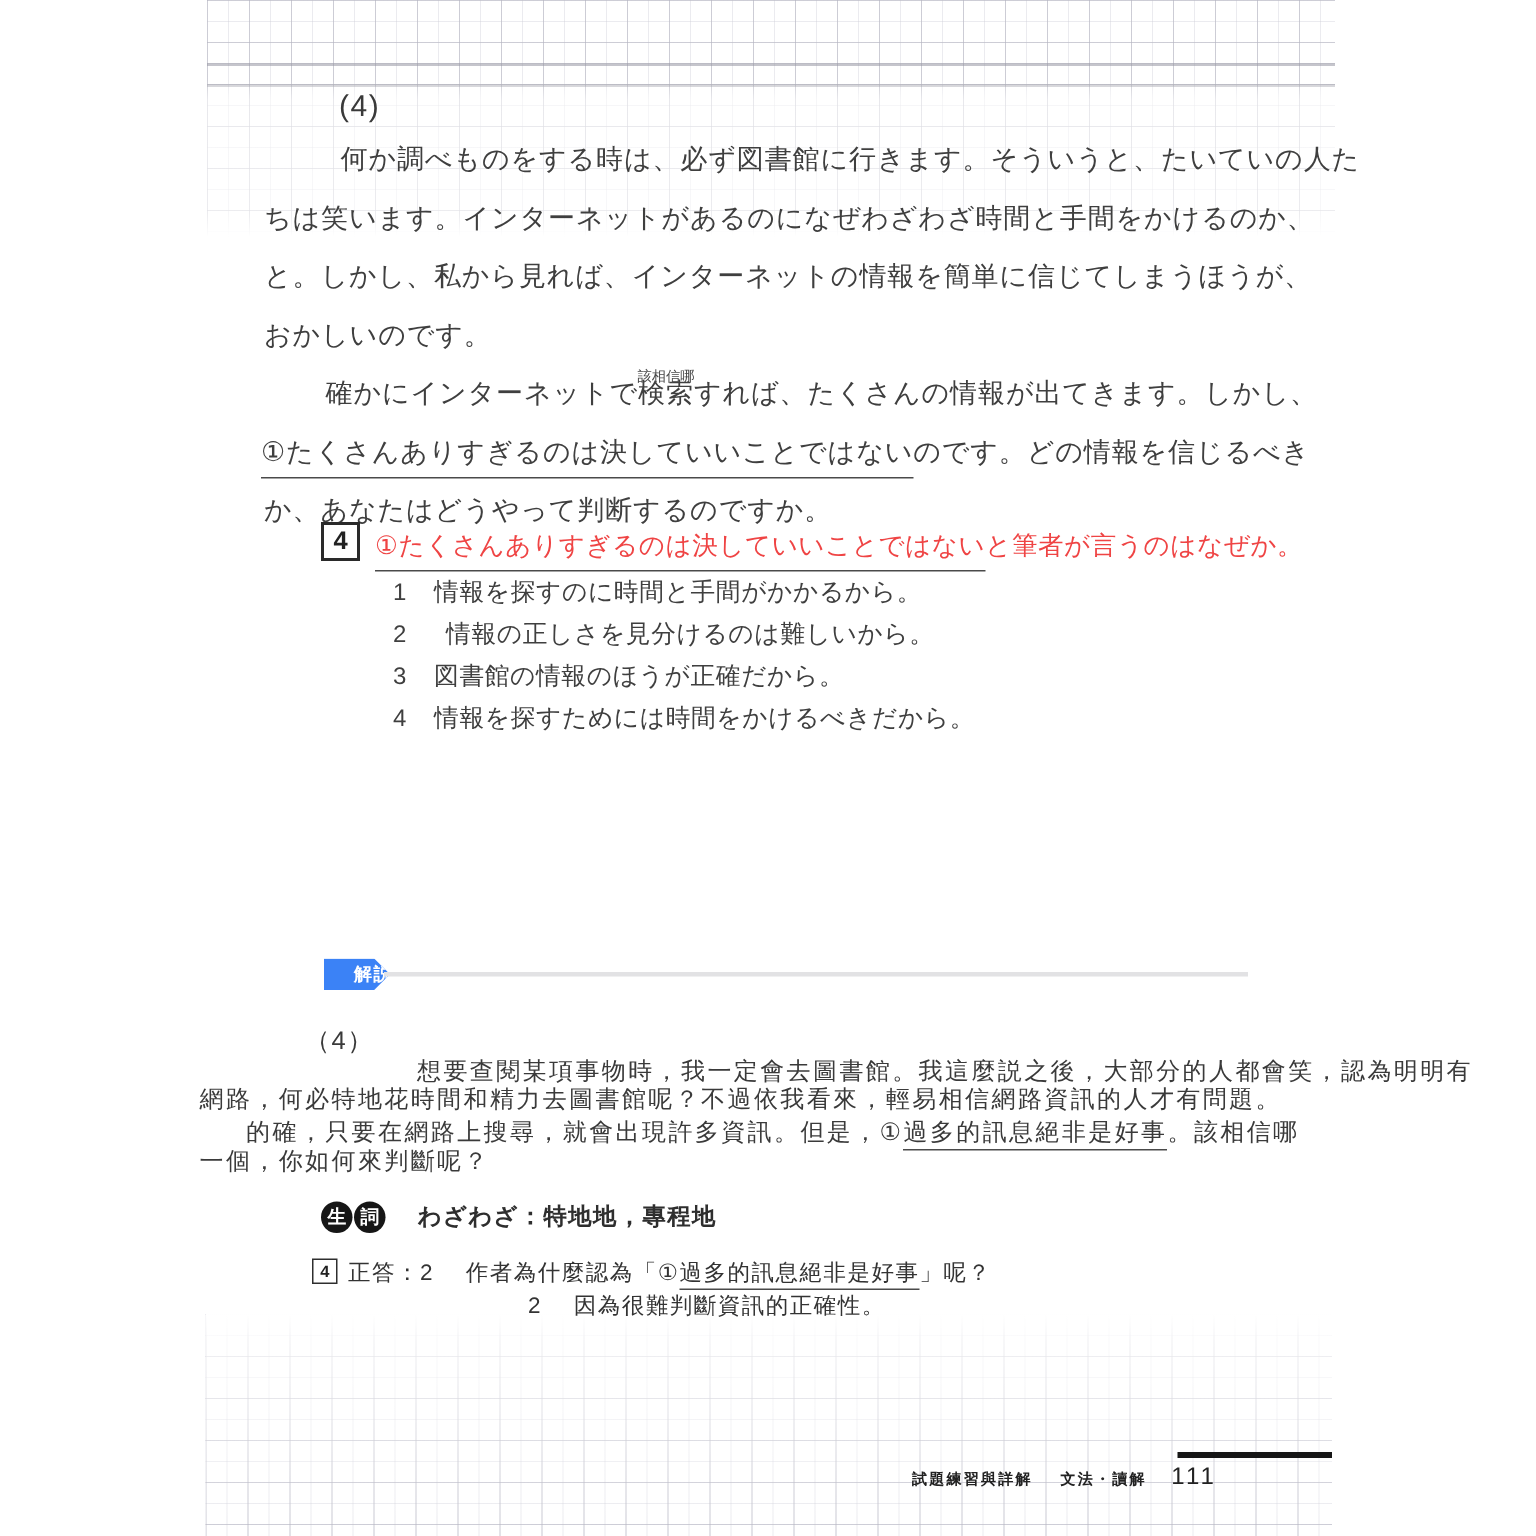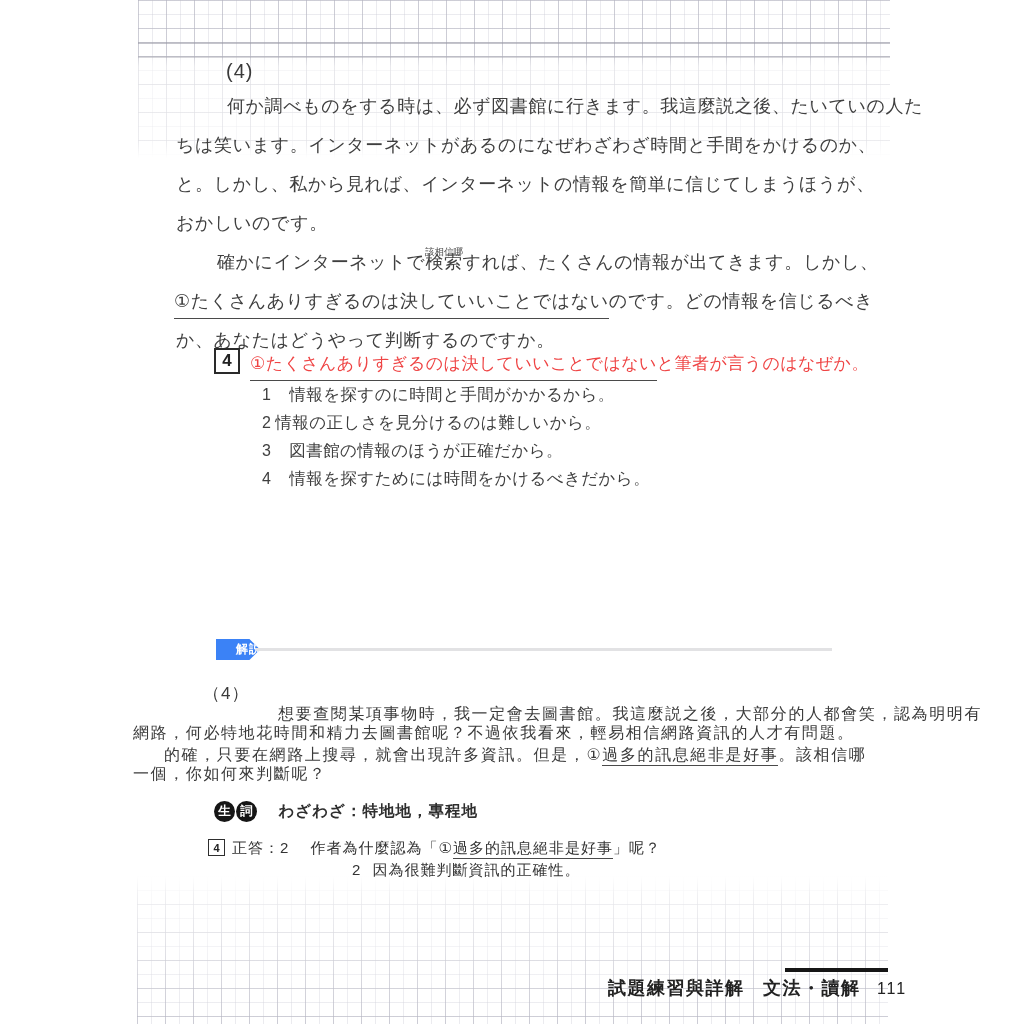--- a/index.html
+++ b/index.html
@@ -90,35 +90,35 @@
 
   
   .a-box {
     width:17px; height:17px; border:1.6px solid #2e2e2e;
     display:flex; align-items:center; justify-content:center;
     font-size:11px; font-weight:bold; color:#222; background:#fff;
   }
   .a-text { font-size:15px; letter-spacing:1px; color:#333; }
 
   
-  .footer-text { font-size:18px; font-weight:bold; letter-spacing:1.5px; color:#222; }
+  .footer-text { font-size:10px; font-weight:bold; letter-spacing:1.5px; color:#222; }
   .footer-num { font-size:16px; font-weight:normal; letter-spacing:2px; color:#222; }
   .footer-bar { height:4px; background:#161616; }
 </style>
 </head>
 <body>
 
 <div class="grid-band grid-top">
     <div class="line2"></div>
   </div>
 <div class="grid-band grid-bottom"></div>
 
 <div class="abs jp-head" style="left:226px; top:60px;">(4)</div>
 
-<div class="abs jp" style="left:227px; top:94px;">何か調べものをする時は、必ず図書館に行きます。我這麼説之後、たいていの人た</div>
+<div class="abs jp" style="left:227px; top:94px;">何か調べものをする時は、必ず図書館に行きます。そういうと、たいていの人た</div>
 <div class="abs jp" style="left:176px; top:133px;">ちは笑います。インターネットがあるのになぜわざわざ時間と手間をかけるのか、</div>
 <div class="abs jp" style="left:176px; top:172px;">と。しかし、私から見れば、インターネットの情報を簡単に信じてしまうほうが、</div>
 <div class="abs jp" style="left:176px; top:211px;">おかしいのです。</div>
 
 <div class="abs jp" style="left:217px; top:250px;">
   <span>確かにインターネットで</span><span class="rubywrap"><span class="furi">該相信哪</span><span>検索</span></span><span>すれば、たくさんの情報が出てきます。しかし、</span>
 </div>
 
 <div class="abs jp" style="left:174px; top:289px;">
   <span class="ul-jp">①たくさんありすぎるのは決していいことではない</span><span>のです。どの情報を信じるべき</span>
@@ -130,21 +130,21 @@
 <div class="abs q-text" style="left:250px; top:352px;">
   <span class="ul-jp">①たくさんありすぎるのは決していいことではない</span><span>と筆者が言うのはなぜか。</span>
 </div>
 
 <div class="abs" style="left:262px; top:384px;">
   <span class="opt-num">1</span>
   <span class="opt-text" style="margin-left:14px;">情報を探すのに時間と手間がかかるから。</span>
 </div>
 <div class="abs" style="left:262px; top:412px;">
   <span class="opt-num">2</span>
-  <span class="opt-text" style="margin-left:0;">情報の正しさを見分けるのは難しいから。</span>
+  <span class="opt-text" style="margin-left:22px;">情報の正しさを見分けるのは難しいから。</span>
 </div>
 <div class="abs" style="left:262px; top:440px;">
   <span class="opt-num">3</span>
   <span class="opt-text" style="margin-left:14px;">図書館の情報のほうが正確だから。</span>
 </div>
 <div class="abs" style="left:262px; top:468px;">
   <span class="opt-num">4</span>
   <span class="opt-text" style="margin-left:14px;">情報を探すためには時間をかけるべきだから。</span>
 </div>
 
@@ -164,21 +164,21 @@
   <span class="vocab-text" style="margin-left:16px;">わざわざ：特地地，專程地</span>
 </div>
 
 <div class="abs a-box" style="left:208px; top:839px;">4</div>
 <div class="abs a-text" style="left:232px; top:839px;">
   <span>正答：2</span>
   <span style="margin-left:16px;"><span>作者為什麼認為「①</span><span class="ul-cn">過多的訊息絕非是好事</span><span>」呢？</span></span>
 </div>
 <div class="abs a-text" style="left:352px; top:861px;">
   <span>2</span>
-  <span style="margin-left:6px;">因為很難判斷資訊的正確性。</span>
+  <span style="margin-left:16px;">因為很難判斷資訊的正確性。</span>
 </div>
 
 <div class="abs footer-bar" style="left:785px; top:968px; width:103px;"></div>
 <div class="abs" style="left:608px; top:976px;">
   <span class="footer-text">試題練習與詳解</span>
   <span class="footer-text" style="margin-left:14px;">文法・讀解</span>
   <span class="footer-num" style="margin-left:12px;">111</span>
 </div>
 
 </body></html>

